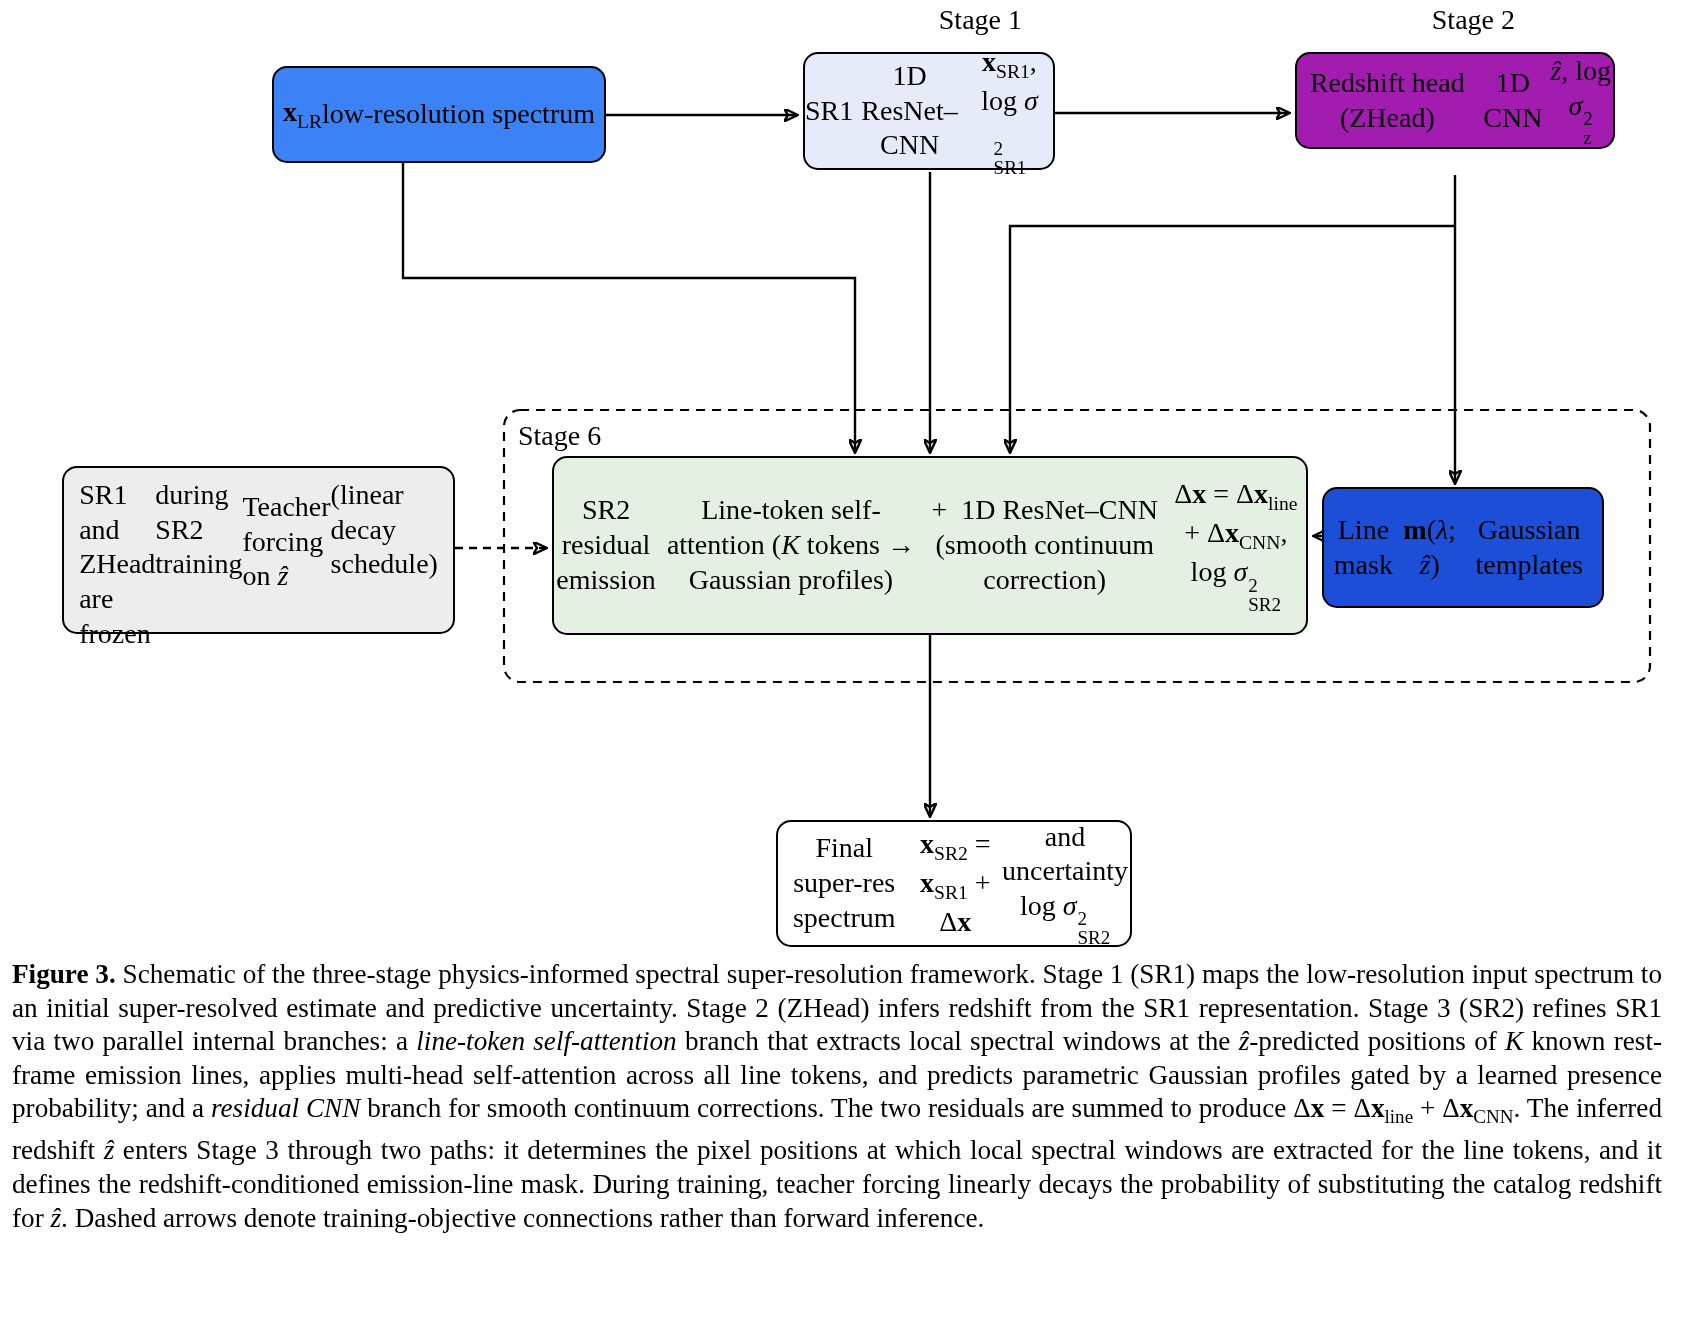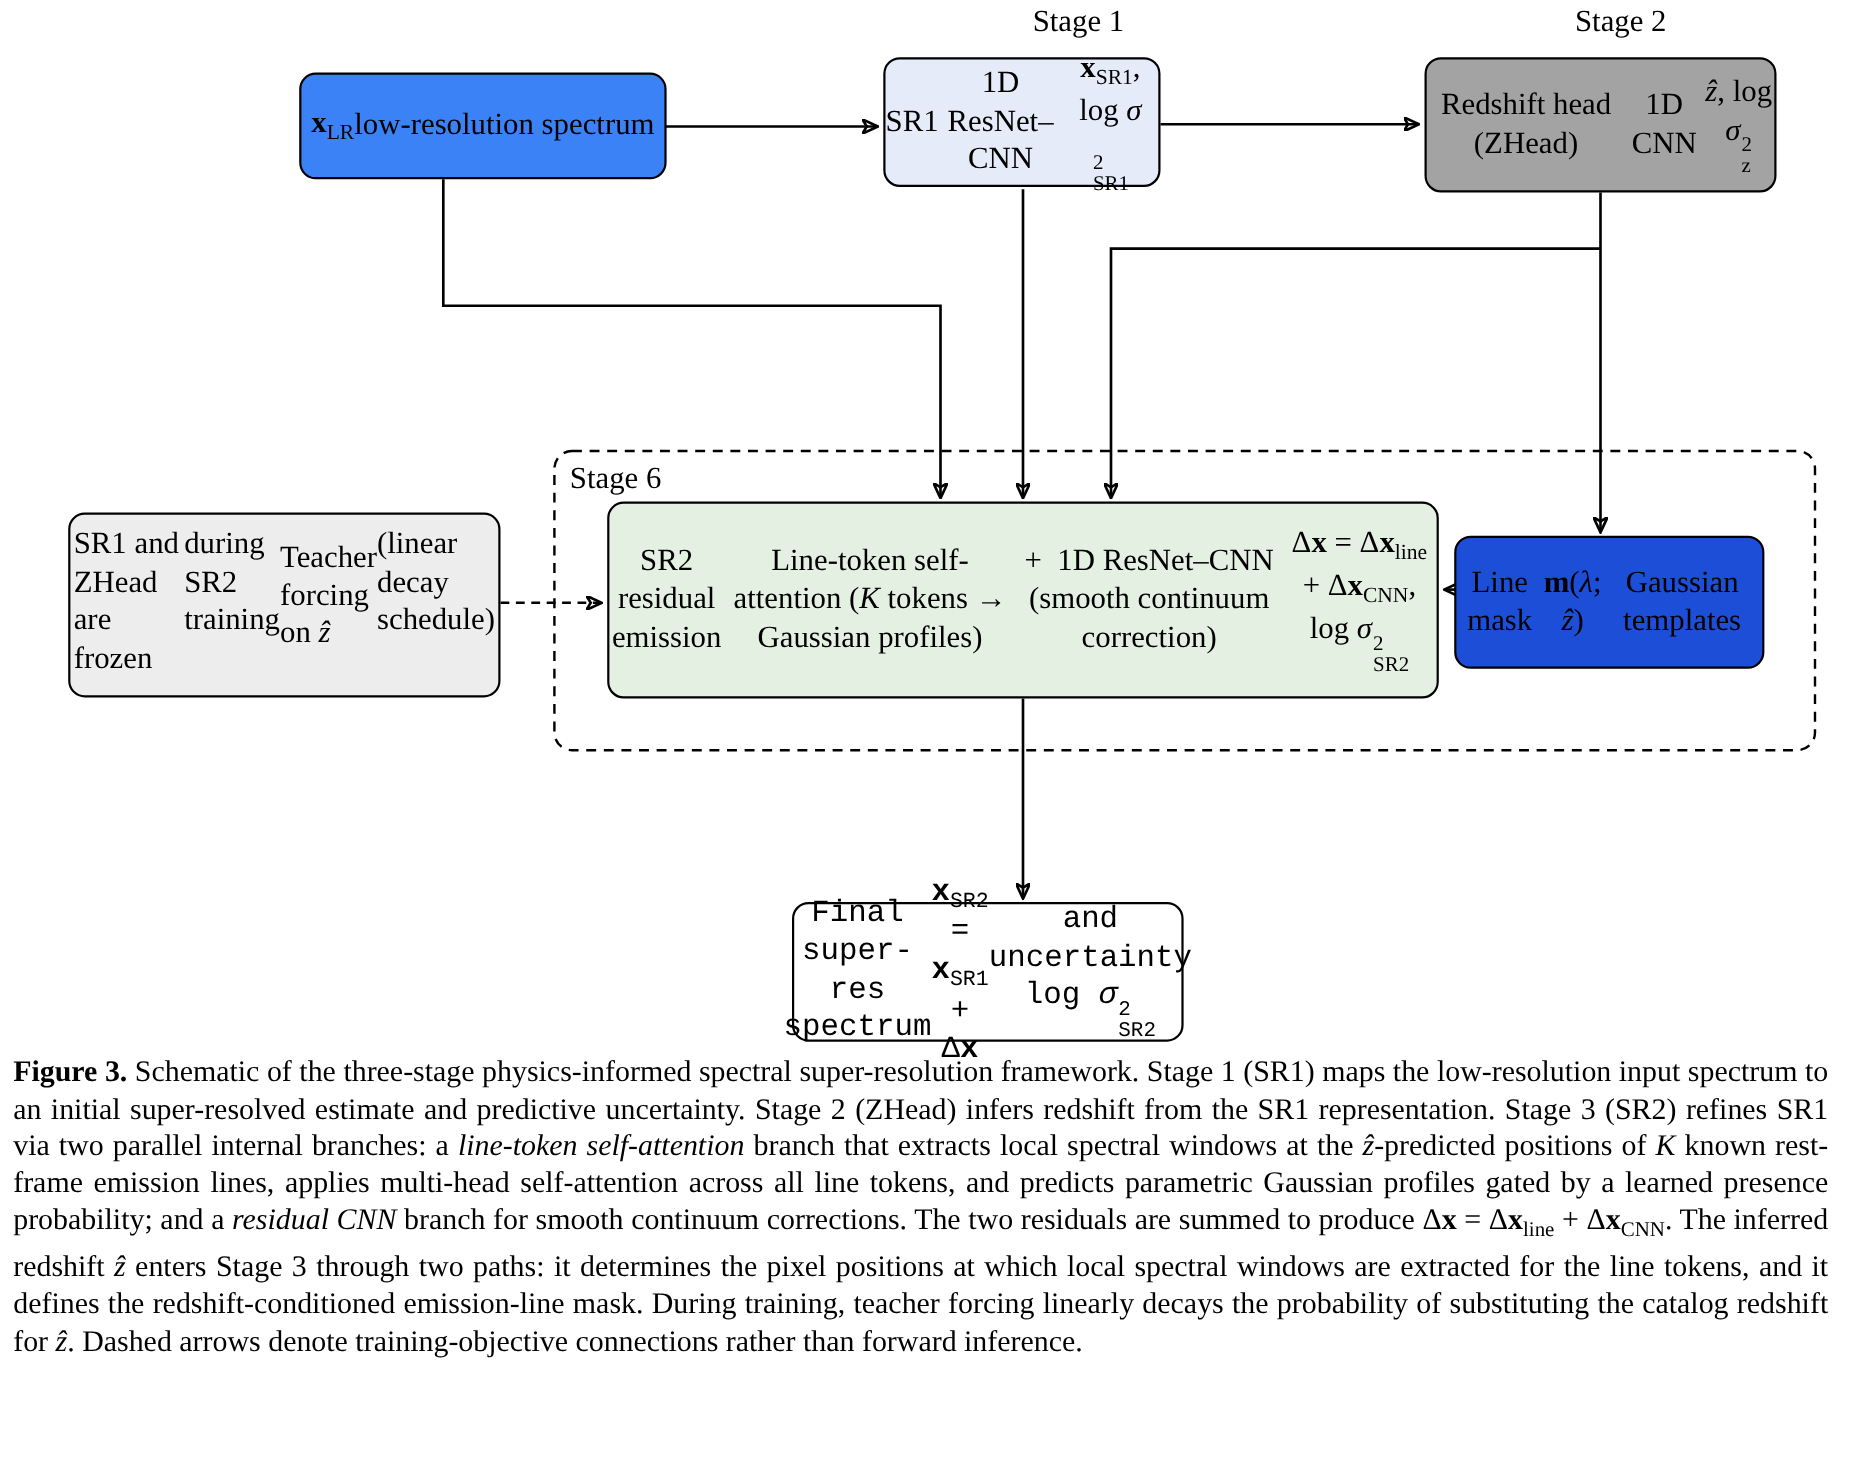--- a/index.html
+++ b/index.html
@@ -5,21 +5,21 @@
   html,body{margin:0;padding:0;background:#ffffff;}
   body{width:1692px;height:1335px;position:relative;font-family:"Liberation Serif","DejaVu Serif",serif;color:#000;}
   .wires{position:absolute;left:0;top:0;width:1692px;height:1335px;}
   .wires path, .wires rect{fill:none;stroke:#000;stroke-width:2.4px;}
   .wires rect{stroke-width:2.2px;stroke-dasharray:9 7;}
   .dashedline{stroke-dasharray:8 6;}
   .node{position:absolute;box-sizing:border-box;border:2.3px solid #000;border-radius:15px;
         display:flex;flex-direction:row;justify-content:center;align-items:center;
         text-align:center;font-size:28px;line-height:1.24;background:#fff;}
   .boxline{white-space:pre-wrap;}
-  .note{align-items:flex-start;text-align:left;padding:10px 3px;justify-content:space-between;}
+  .note{align-items:flex-start;text-align:left;padding:10px 26px;}
   .note .gap{margin-top:12px;}
   .stage-label{position:absolute;font-size:28px;text-align:right;}
   .region-label{position:absolute;font-size:28px;}
   .caption{position:absolute;left:12px;top:958px;width:1650px;margin:0;
            text-align:justify;font-size:27.2px;line-height:33.6px;}
   .b{font-weight:700;}
   .i{font-style:italic;}
   sub{font-size:0.7em;}
   .supsub{display:inline-flex;flex-direction:column;align-items:flex-start;
           font-size:0.68em;line-height:1;vertical-align:-0.55em;margin-left:1px;}
@@ -52,21 +52,21 @@
   <div class="boxline"><span class="b">x</span><sub>LR</sub></div>
   <div class="boxline"><span>low-resolution spectrum</span></div>
 </div>
 
 <div class="node" style="left: 803px; top: 52px; width: 252px; height: 118px; background: rgb(229, 235, 248);">
   <div class="boxline"><span>SR1</span></div>
   <div class="boxline"><span>1D ResNet–CNN</span></div>
   <div class="boxline"><span class="b">x</span><sub>SR1</sub><span>, log </span><span class="i">σ</span><span class="supsub"><span>2</span><span>SR1</span></span></div>
 </div>
 
-<div class="node" style="left: 1295px; top: 52px; width: 320px; height: 123px; background: #a3a3a3;">
+<div class="node" style="left: 1295px; top: 52px; width: 320px; height: 97px; background: #a21caf;">
   <div class="boxline"><span>Redshift head (ZHead)</span></div>
   <div class="boxline"><span>1D CNN</span></div>
   <div class="boxline"><span class="i">ẑ</span><span>, log </span><span class="i">σ</span><span class="supsub"><span>2</span><span>z</span></span></div>
 </div>
 
 <div class="region-label" style="left:518px;top:420px;">Stage 6</div>
 
 <div class="node note" style="left: 62px; top: 466px; width: 393px; height: 168px; background: rgb(237, 237, 237);">
   <div class="boxline"><span>SR1 and ZHead are frozen</span></div>
   <div class="boxline"><span>during SR2 training</span></div>
@@ -80,19 +80,19 @@
   <div class="boxline"><span>+  1D ResNet–CNN (smooth continuum correction)</span></div>
   <div class="boxline"><span>Δ</span><span class="b">x</span><span> = Δ</span><span class="b">x</span><sub>line</sub><span> + Δ</span><span class="b">x</span><sub>CNN</sub><span>,  log </span><span class="i">σ</span><span class="supsub"><span>2</span><span>SR2</span></span></div>
 </div>
 
 <div class="node" style="left: 1322px; top: 487px; width: 282px; height: 121px; background: #1d4ed8;">
   <div class="boxline"><span>Line mask</span></div>
   <div class="boxline"><span class="b">m</span><span>(</span><span class="i">λ</span><span>; </span><span class="i">ẑ</span><span>)</span></div>
   <div class="boxline"><span>Gaussian templates</span></div>
 </div>
 
-<div class="node" style="left: 720px; top: 820px; width: 356px; height: 127px; background: rgb(255, 255, 255); font-family: Liberation Mono, monospace;">
+<div class="node" style="left: 776px; top: 820px; width: 356px; height: 127px; background: rgb(255, 255, 255);">
   <div class="boxline"><span>Final super-res spectrum</span></div>
   <div class="boxline"><span class="b">x</span><sub>SR2</sub><span> = </span><span class="b">x</span><sub>SR1</sub><span> + Δ</span><span class="b">x</span></div>
   <div class="boxline"><span>and uncertainty log </span><span class="i">σ</span><span class="supsub"><span>2</span><span>SR2</span></span></div>
 </div>
 
 <p class="caption"><span class="b">Figure 3.</span><span> Schematic of the three-stage physics-informed spectral super-resolution framework. Stage 1 (SR1) maps the low-resolution input spectrum to an initial super-resolved estimate and predictive uncertainty. Stage 2 (ZHead) infers redshift from the SR1 representation. Stage 3 (SR2) refines SR1 via two parallel internal branches: a </span><span class="i">line-token self-attention</span><span> branch that extracts local spectral windows at the </span><span class="i">ẑ</span><span>-predicted positions of </span><span class="i">K</span><span> known rest-frame emission lines, applies multi-head self-attention across all line tokens, and predicts parametric Gaussian profiles gated by a learned presence probability; and a </span><span class="i">residual CNN</span><span> branch for smooth continuum corrections. The two residuals are summed to produce Δ</span><span class="b">x</span><span> = Δ</span><span class="b">x</span><sub>line</sub><span> + Δ</span><span class="b">x</span><sub>CNN</sub><span>. The inferred redshift </span><span class="i">ẑ</span><span> enters Stage 3 through two paths: it determines the pixel positions at which local spectral windows are extracted for the line tokens, and it defines the redshift-conditioned emission-line mask. During training, teacher forcing linearly decays the probability of substituting the catalog redshift for </span><span class="i">ẑ</span><span>. Dashed arrows denote training-objective connections rather than forward inference.</span></p>
 
 </body></html>

